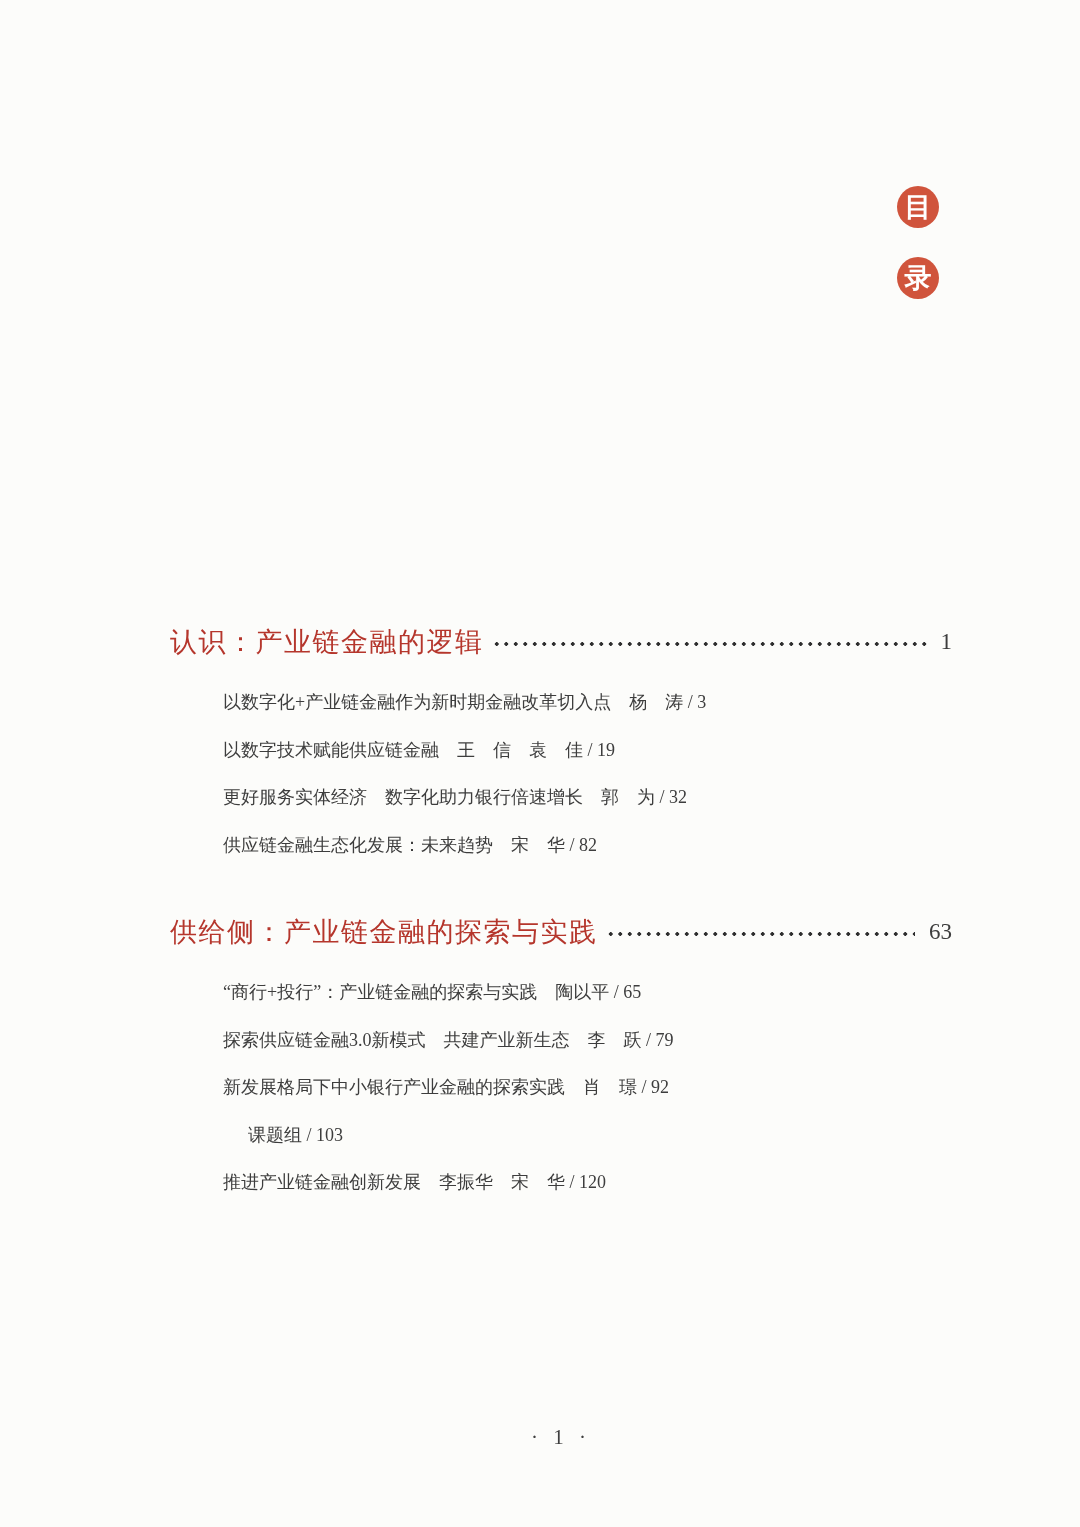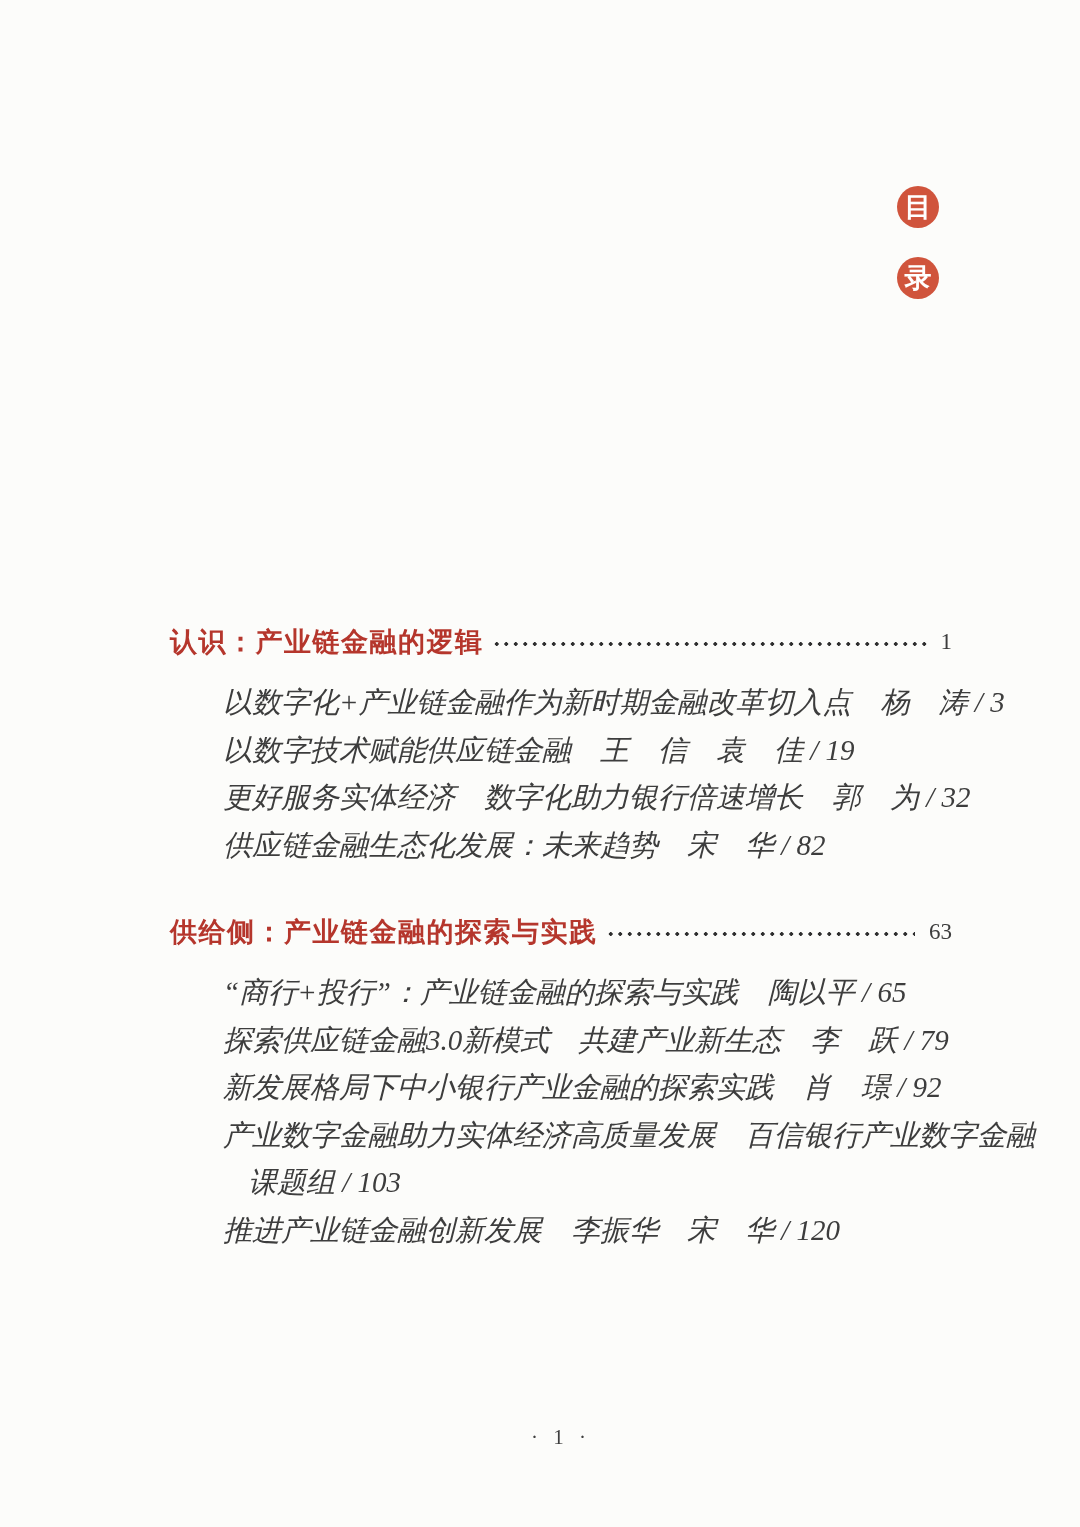--- a/index.html
+++ b/index.html
@@ -34,44 +34,43 @@
   
   .content{
     position:absolute;left:170px;top:618px;width:782px;
   }
   .section + .section{margin-top:39px;}
   .section-heading{
     display:flex;align-items:center;height:48px;
   }
   .section-title{
     color:var(--heading-red);
-    font-weight:700;
+    font-weight:400;
     font-size:27px;
     letter-spacing:1.5px;
     white-space:nowrap;
   }
   .leader{
     flex:1;height:8px;
     margin:4px 6px 0 8px;
     background-image:radial-gradient(circle,var(--dot-color) 1.7px,transparent 2px);
     background-size:9.5px 8px;
     background-repeat:repeat-x;
     background-position:left center;
   }
   .section-page{
     font-size:23px;color:var(--body-text);
     margin-left:8px;white-space:nowrap;
   }
   .entries{margin-top:13px;margin-left:53px;}
   .entry-line{
-    font-size:29px;
+    font-size:18px;
     line-height:47.5px;
     white-space:nowrap;
     color:var(--body-text);
-    font-style:italic;
   }
   .entry-line.indent{padding-left:25px;}
   .entry-page{white-space:pre;}
   
   .footer{
     position:absolute;top:1423px;left:170px;width:782px;
     text-align:center;
     font-size:21px;line-height:28px;
     color:#3f3f3f;
     letter-spacing:5px;
@@ -115,21 +114,20 @@
       <span class="leader"></span>
       <span class="section-page">63</span>
     </div>
     <div class="entries">
   <div class="entry-line"><span>“商行+投行”：产业链金融的探索与实践　陶以平</span><span class="entry-page"> / 65</span></div>
 
   <div class="entry-line"><span>探索供应链金融3.0新模式　共建产业新生态　李　跃</span><span class="entry-page"> / 79</span></div>
 
   <div class="entry-line"><span>新发展格局下中小银行产业金融的探索实践　肖　璟</span><span class="entry-page"> / 92</span></div>
 
-  <div class="entry-line"><span>产业数字金融助力实体经济高质量发展　百信银行产业数字金融</span><span class="entry-page"></span></div>
 
   <div class="entry-line indent"><span>课题组</span><span class="entry-page"> / 103</span></div>
 
   <div class="entry-line"><span>推进产业链金融创新发展　李振华　宋　华</span><span class="entry-page"> / 120</span></div>
 
 </div>
   </div>
 </div>
 
   <div class="footer">· 1 ·</div>

